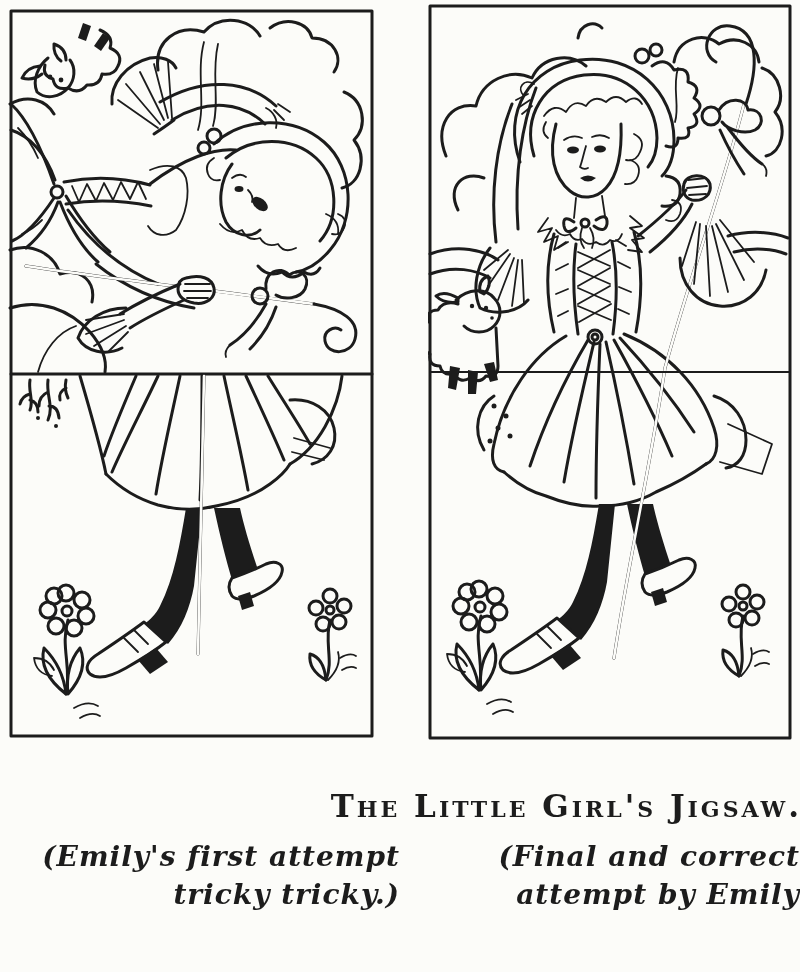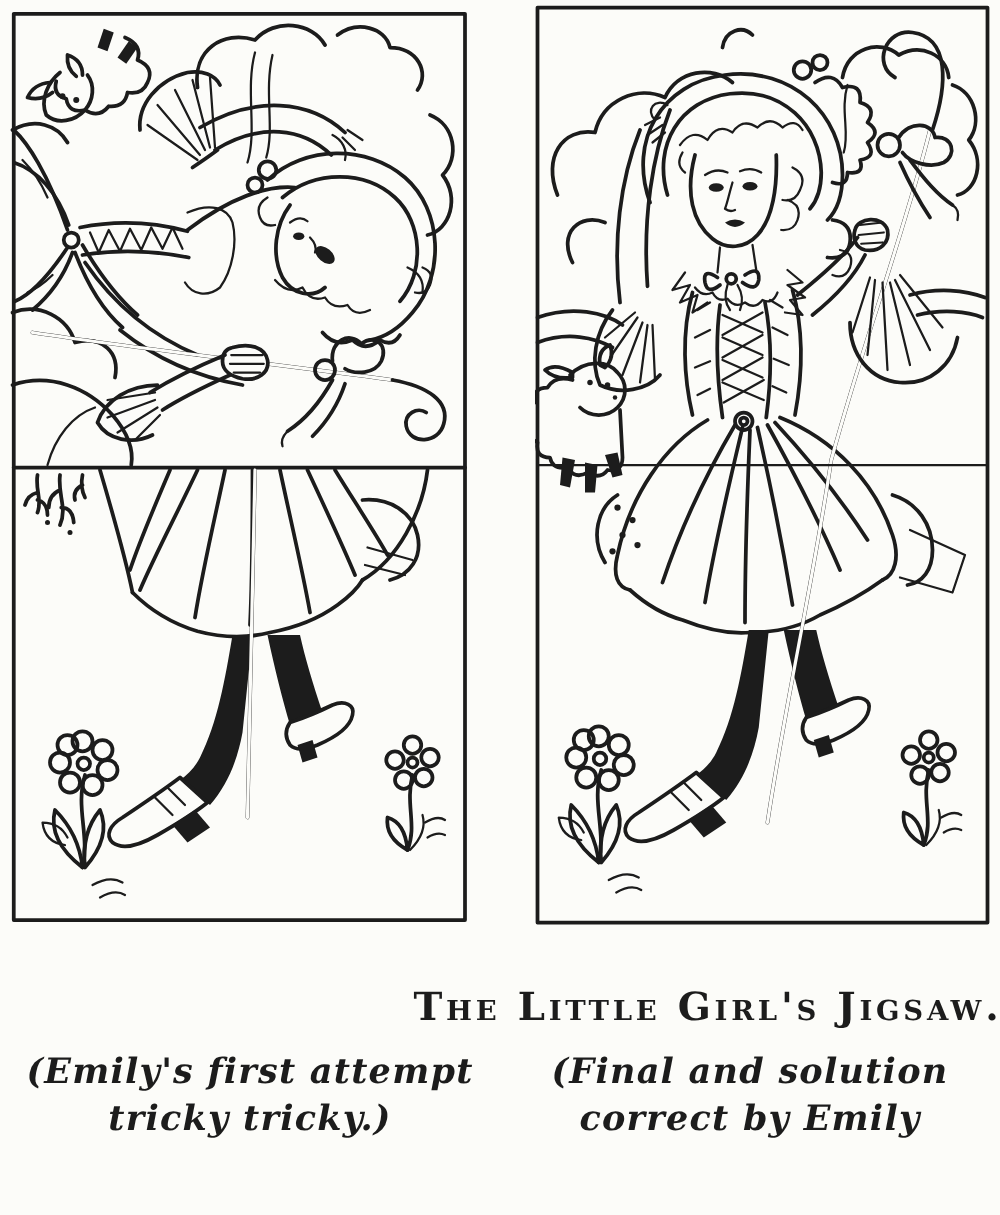--- a/index.html
+++ b/index.html
@@ -11,21 +11,21 @@
   .panel svg{width:100%;height:100%;display:block;}
   .art *{stroke:#1c1c1c;fill:none;stroke-width:3;stroke-linecap:round;stroke-linejoin:round;}
   .art .fill{fill:#1c1c1c;stroke:none;}
   .art .wfill{fill:#fcfcf9;stroke:#1c1c1c;}
   .art .thin{stroke-width:1.8;}
   .art .core{stroke:#fcfcf9;stroke-width:2.6;}
   .title{position:absolute;top:766px;left:2px;width:100%;text-align:right;
          font-variant:small-caps;font-weight:bold;font-size:31px;line-height:38px;
          letter-spacing:3px;}
   .captions{position:absolute;top:838px;left:0;width:100%;display:flex;}
-  .caption{width:50%;text-align:center;font-style:italic;font-weight:bold;
+  .caption{width:50%;text-align:right;font-style:italic;font-weight:bold;
            font-size:28px;line-height:38px;letter-spacing:1px;}
   .hiddendefs{position:absolute;width:0;height:0;overflow:hidden;}
 </style>
 </head>
 <body>
 
 <div class="sheet">
 
   <svg class="hiddendefs art" aria-hidden="true">
     <defs>
@@ -303,18 +303,18 @@
   </figure>
 
   <h1 class="title">The Little Girl's Jigsaw.</h1>
 
   <div class="captions">
     <div class="caption">
       <div>(Emily's first attempt</div>
       <div>tricky tricky.)</div>
     </div>
     <div class="caption">
-      <div>(Final and solution</div>
-      <div>correct by Emily</div>
+      <div>(Final and correct</div>
+      <div>attempt by Emily</div>
     </div>
   </div>
 
 </div>
 
 </body></html>

